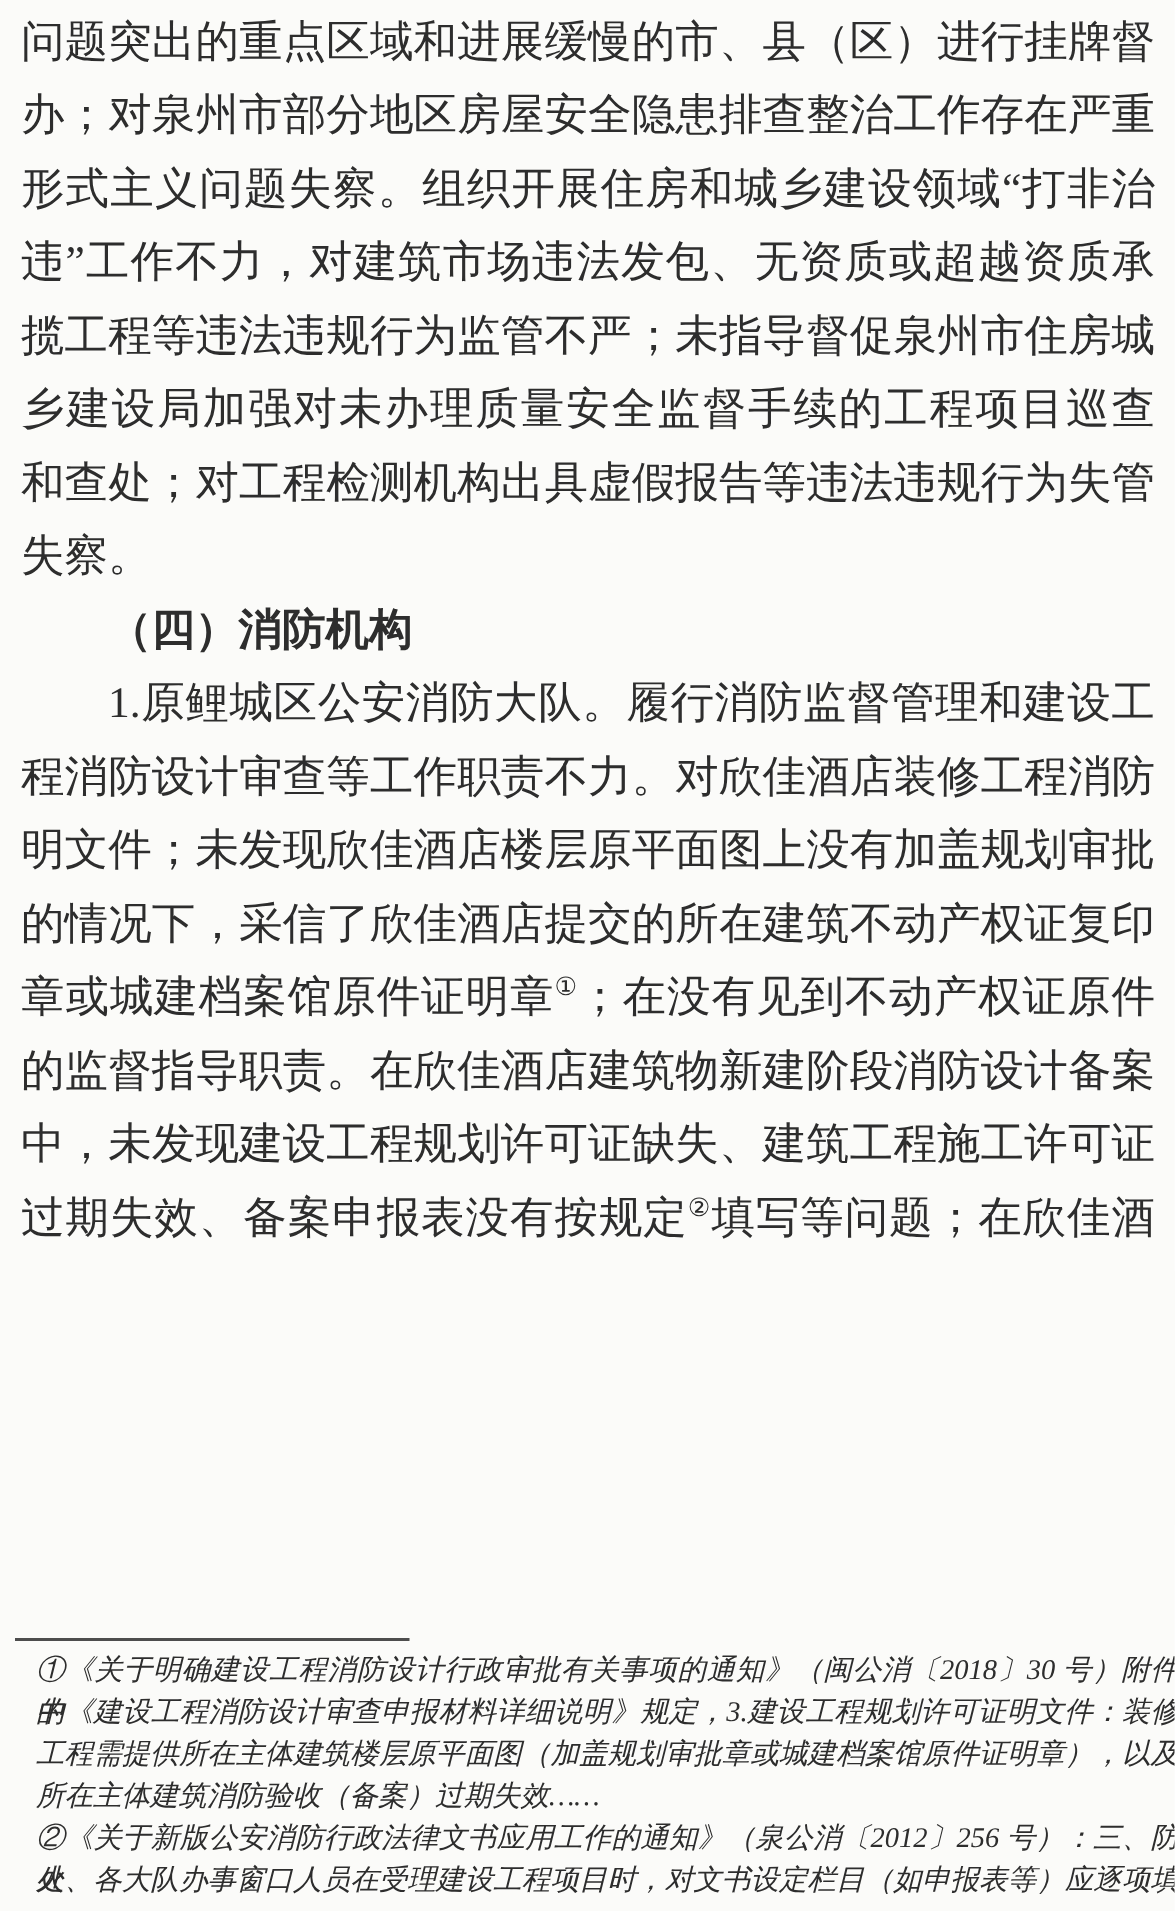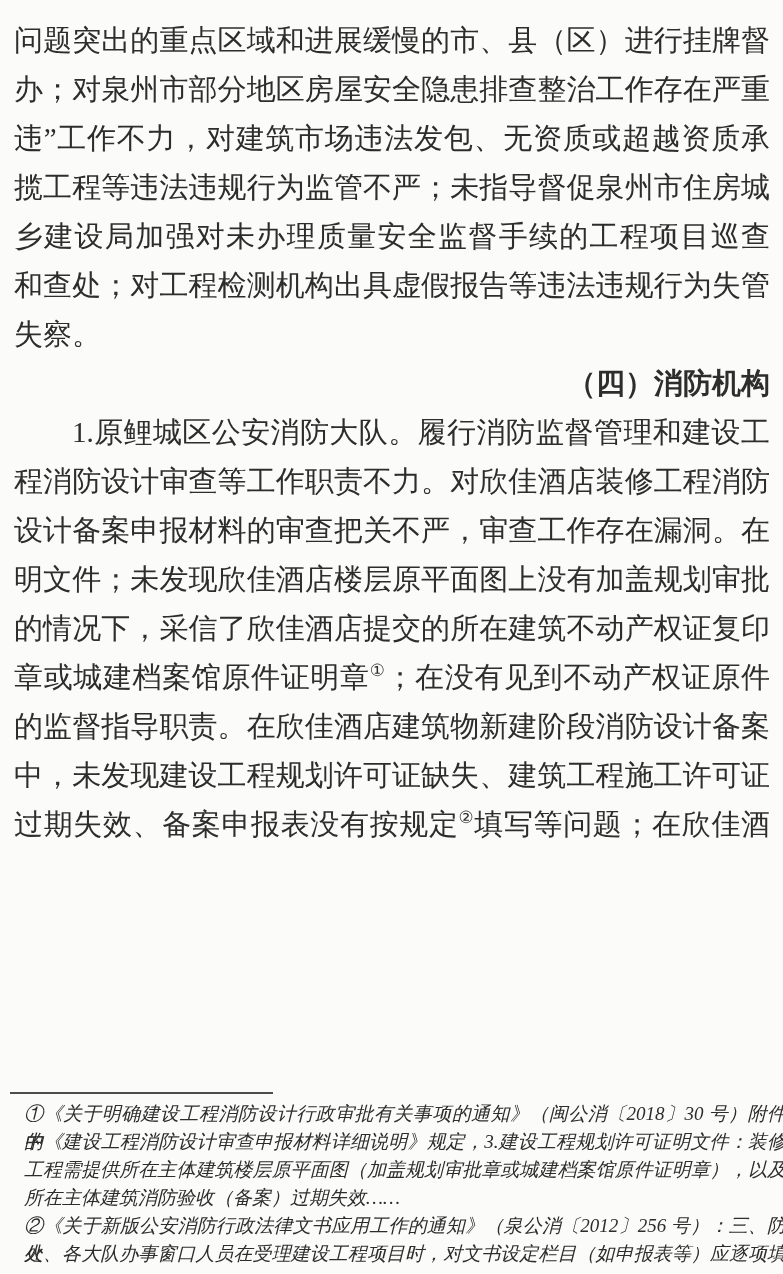--- a/index.html
+++ b/index.html
@@ -7,36 +7,36 @@
     position: relative;
     width: 783px;
     height: 1274px;
     background: #fbfbf9;
     color: #2d2d2d;
     font-family: "Liberation Serif", "DejaVu Serif", serif;
     overflow: hidden;
   }
   .body-text {
     position: absolute;
-    top: 16px;
+    top: 4px;
     left: 14px;
     width: 756px;
   }
   .line {
     height: 49px;
     line-height: 49px;
     font-size: 29px;
     letter-spacing: 0;
   }
   .j {
     text-align: justify;
     text-align-last: justify;
     text-justify: inter-character;
   }
-  .ind { text-indent: 58px; text-align: right; }
+  .ind { text-indent: 58px; }
   .heading { font-weight: 600; }
   sup.fnref {
     font-size: 0.58em;
     vertical-align: super;
     line-height: 0;
   }
   .separator {
     position: absolute;
     top: 1092px;
     left: 10px;
@@ -58,29 +58,29 @@
   }
 </style>
 </head>
 <body>
 
 <div class="page">
 
   <div class="body-text">
     <div class="line j">问题突出的重点区域和进展缓慢的市、县（区）进行挂牌督</div>
     <div class="line j">办；对泉州市部分地区房屋安全隐患排查整治工作存在严重</div>
+    <div class="line j">形式主义问题失察。组织开展住房和城乡建设领域“打非治</div>
     <div class="line j">违”工作不力，对建筑市场违法发包、无资质或超越资质承</div>
     <div class="line j">揽工程等违法违规行为监管不严；未指导督促泉州市住房城</div>
     <div class="line j">乡建设局加强对未办理质量安全监督手续的工程项目巡查</div>
     <div class="line j">和查处；对工程检测机构出具虚假报告等违法违规行为失管</div>
     <div class="line">失察。</div>
     <div class="line ind heading">（四）消防机构</div>
     <div class="line ind j">1.原鲤城区公安消防大队。履行消防监督管理和建设工</div>
     <div class="line j">程消防设计审查等工作职责不力。对欣佳酒店装修工程消防</div>
-    <div class="line j">设计备案申报材料的审查把关不严，审查工作存在漏洞。在</div>
     <div class="line j">明文件；未发现欣佳酒店楼层原平面图上没有加盖规划审批</div>
     <div class="line j">的情况下，采信了欣佳酒店提交的所在建筑不动产权证复印</div>
     <div class="line j">
       <span>章或城建档案馆原件证明章</span><sup class="fnref">①</sup><span>；在没有见到不动产权证原件</span>
     </div>
     <div class="line j">的监督指导职责。在欣佳酒店建筑物新建阶段消防设计备案</div>
     <div class="line j">中，未发现建设工程规划许可证缺失、建筑工程施工许可证</div>
     <div class="line j">
       <span>过期失效、备案申报表没有按规定</span><sup class="fnref">②</sup><span>填写等问题；在欣佳酒</span>
     </div>

